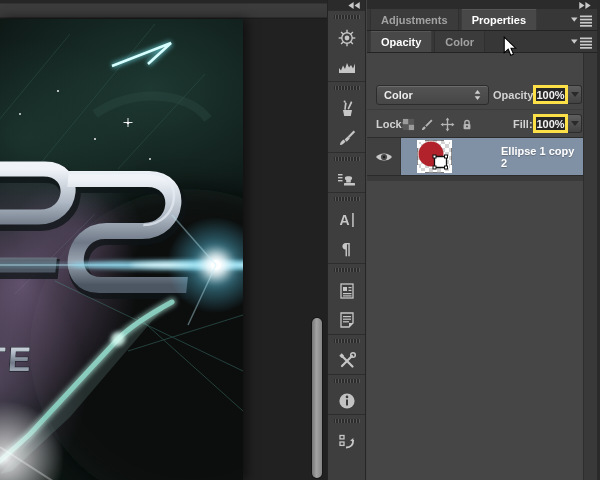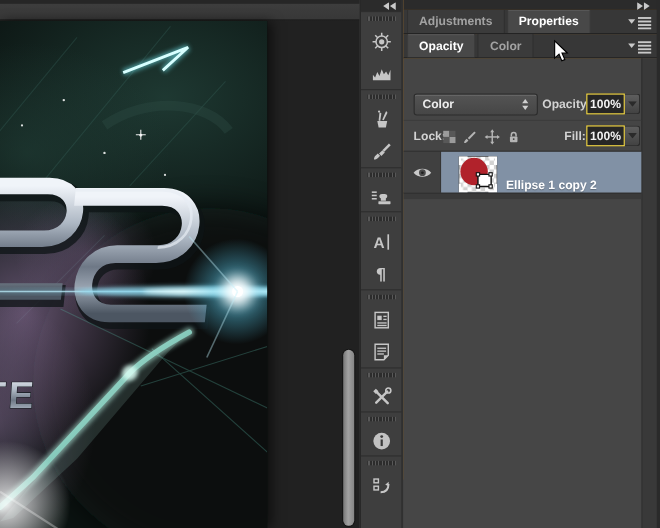--- a/index.html
+++ b/index.html
@@ -27,21 +27,21 @@
   .dock-group{border-top:1px solid #2d2d2d;overflow:hidden;}
   .dock-group.tall{height:71px;}
   .dock-group.short{height:40px;}
   .gripper{width:26px;height:4px;margin:4px auto;
     background:repeating-linear-gradient(90deg,#2c2c2c 0 1px,#585858 1px 2px,#2c2c2c 2px 3px);}
   .dock-btn{height:29px;display:flex;align-items:center;justify-content:center;}
   .dock-group.short .dock-btn{height:27px;}
   .dock-btn svg{width:20px;height:20px;}
 
   
-  .panel{position:absolute;left:367px;top:0;width:233px;height:436px;background:#a16207;}
+  .panel{position:absolute;left:367px;top:0;width:233px;height:436px;background:#d946ef;}
   .panel-top{position:absolute;left:0;top:0;width:233px;height:9px;background:#2b2b2b;}
   .panel-top .icon{position:absolute;right:9px;top:2px;}
   .tabbar{position:absolute;left:0;width:233px;height:22px;background:#373737;
     border-bottom:1px solid #232323;padding-left:3px;white-space:nowrap;overflow:hidden;}
   #tabbar1{top:9px;} #tabbar2{top:31px;}
   .tab{display:inline-flex;height:22px;align-items:center;padding:0 10px;margin-right:2px;
     font-size:11px;font-weight:bold;color:#a2a2a2;background:#3b3b3b;
     border-left:1px solid rgba(0,0,0,.18);border-right:1px solid rgba(0,0,0,.18);}
   .tab.active{background:#484848;color:#ffffff;box-shadow:inset 0 1px 0 rgba(255,255,255,.08);}
   .menu-btn{position:absolute;right:7px;top:6px;width:22px;height:12px;}
@@ -61,41 +61,41 @@
   .filter-toggle{position:absolute;left:202px;top:1px;width:13px;height:20px;border-radius:2px;
     border:1px solid #150808;background:#2f0d0c;overflow:hidden;box-shadow:0 1px 1px rgba(0,0,0,.4);}
   .toggle-top{position:absolute;left:0;top:0;width:100%;height:11px;
     background:linear-gradient(#f2564d,#d2312a);}
 
   .blend-row{position:absolute;left:0;top:28px;width:216px;height:28px;}
   .blend-select{left:9px;top:4px;width:113px;padding:0 7px;text-align:right;}
   .field-label{position:absolute;font-size:11px;font-weight:bold;color:#d2d2d2;line-height:28px;}
   .opacity-label{left:126px;top:0;}
   .value-box{position:absolute;left:166px;top:4px;width:35px;height:19px;background:#262626;
-    border:1px solid #fde047;color:#f2f2f2;font-size:11px;font-weight:bold;
+    border:3px solid #fde047;color:#f2f2f2;font-size:11px;font-weight:bold;
     display:flex;align-items:center;justify-content:center;}
   .value-arrow{position:absolute;left:201px;top:4px;width:14px;height:19px;border-radius:0 3px 3px 0;
     background:linear-gradient(#5e5e5e,#424242);border:1px solid #2c2c2c;border-left:none;
     display:flex;align-items:center;justify-content:center;}
   .value-arrow svg{width:8px;height:5px;}
 
   .lock-row{position:absolute;left:0;top:56px;width:216px;height:28px;border-top:1px solid #3c3c3c;}
   .lock-label{left:9px;top:0;}
   .fill-label{left:146px;top:0;}
   .lock-icons{position:absolute;left:35px;top:0;height:28px;display:flex;align-items:center;}
   .lock-btn{display:flex;align-items:center;justify-content:center;margin-right:6px;}
   .lock-btn svg{display:block;}
 
   .layer-list{position:absolute;left:0;top:84px;width:216px;height:343px;background:#464646;
     border-top:1px solid #2c2c2c;}
   .layer-row{position:relative;height:37px;display:flex;}
   .eye-cell{width:34px;background:#404040;border-right:1px solid #353535;
     display:flex;align-items:center;justify-content:center;}
   .eye-cell svg{width:18px;height:12px;}
-  .row-hl{flex:1;background:#8191a5;display:flex;align-items:flex-end;}
+  .row-hl{flex:1;background:#8191a5;display:flex;align-items:center;gap:41px;}
   .thumb{margin-left:16px;width:35px;height:33px;display:block;}
   .layer-name{margin-left:8px;font-size:11px;font-weight:bold;color:#ffffff;
     text-shadow:0 1px 1px rgba(0,0,0,.25);}
   .row-shadow{height:6px;background:#3a3a3a;border-top:1px solid #2b2b2b;}
 
   .cursor{position:absolute;left:503px;top:36px;width:14px;height:21px;z-index:60;}
   .icon svg{display:block;}
 </style>
 </head>
 <body>

